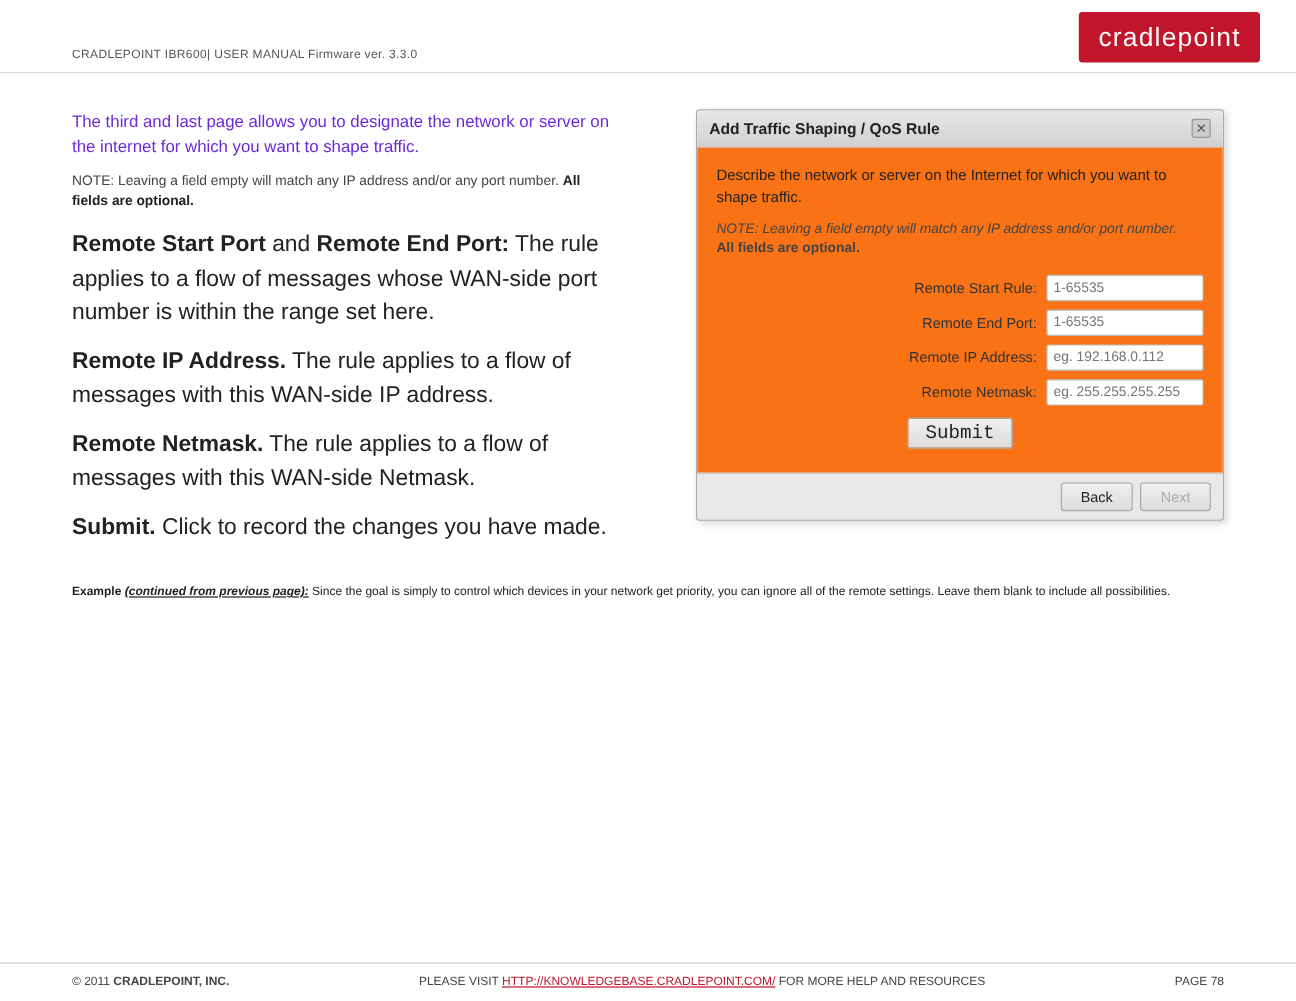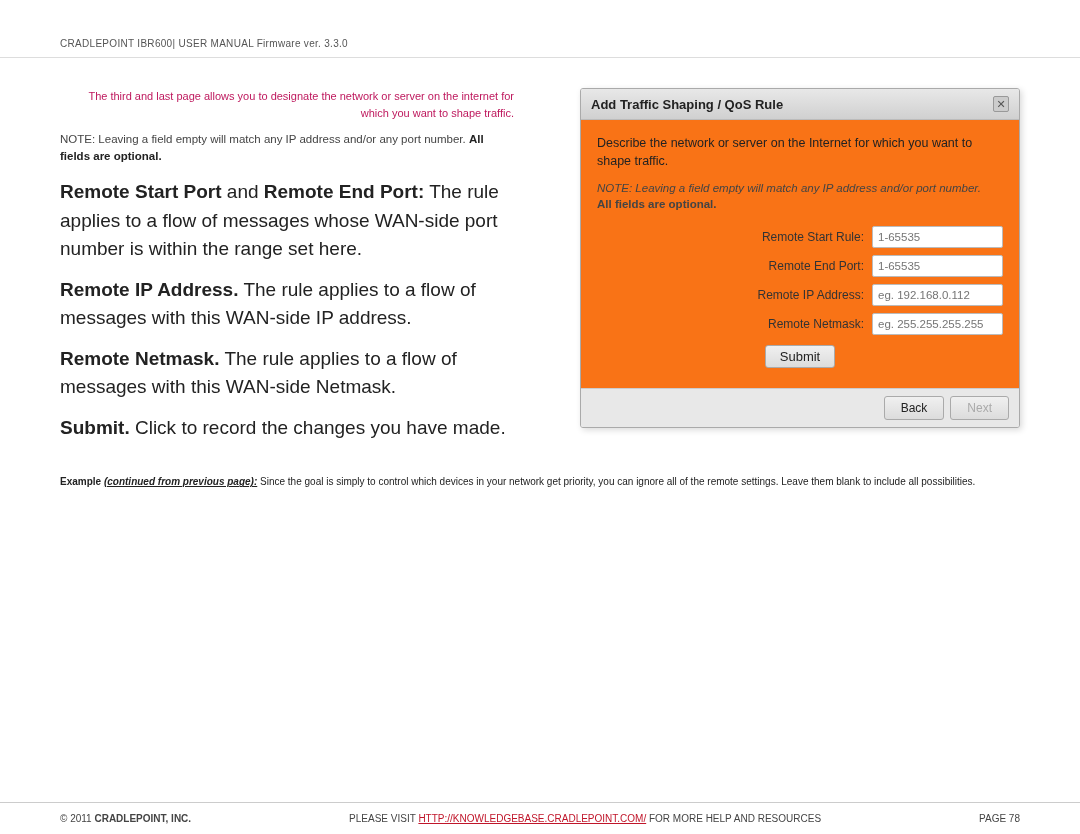--- a/index.html
+++ b/index.html
@@ -46,25 +46,24 @@
       padding: 30px 60px 20px 60px;
       gap: 30px;
     }
 
     
     #left-col {
       flex: 1;
       max-width: 480px;
     }
     #intro-text {
-      font-size: 11px;
+      font-size: 14px;
       line-height: 1.5;
       margin-bottom: 10px;
-      color: #be185d;
-      text-align: right;
+      color: #6d28d9;
     }
     #note-text {
       font-size: 11.5px;
       color: #444;
       margin-bottom: 14px;
       line-height: 1.45;
     }
     #note-text strong {
       font-weight: bold;
       color: #222;
@@ -165,23 +164,24 @@
       display: flex;
       justify-content: center;
       margin-top: 10px;
       margin-bottom: 6px;
     }
     .dialog-btn {
       background: linear-gradient(to bottom, #f0f0f0, #dcdcdc);
       border: 1px solid #aaa;
       border-radius: 3px;
       padding: 3px 14px;
-      font-size: 13px;
+      font-size: 16px;
       cursor: pointer;
       color: #222;
+      font-family: Liberation Mono, monospace;
     }
     #dialog-footer {
       background: #e8e8e8;
       border-top: 1px solid #ccc;
       padding: 7px 10px;
       display: flex;
       justify-content: flex-end;
       gap: 6px;
     }
     .nav-btn {
@@ -245,20 +245,23 @@
     }
     #footer-right {
       color: #444;
     }
   </style>
 </head>
 <body>
 
 <div id="header">
   <span id="header-text">CRADLEPOINT IBR600| USER MANUAL Firmware ver. 3.3.0</span>
+  <div id="logo-box">
+    <span id="logo-text">cradlepoint</span>
+  </div>
 </div>
 
 <div id="main">
 
   <div id="left-col">
     <p id="intro-text">The third and last page allows you to designate the network or server on the internet for which you want to shape traffic.</p>
 
     <p id="note-text">
       NOTE: Leaving a field empty will match any IP address and/or any port number. <strong>All fields are optional.</strong>
     </p>

